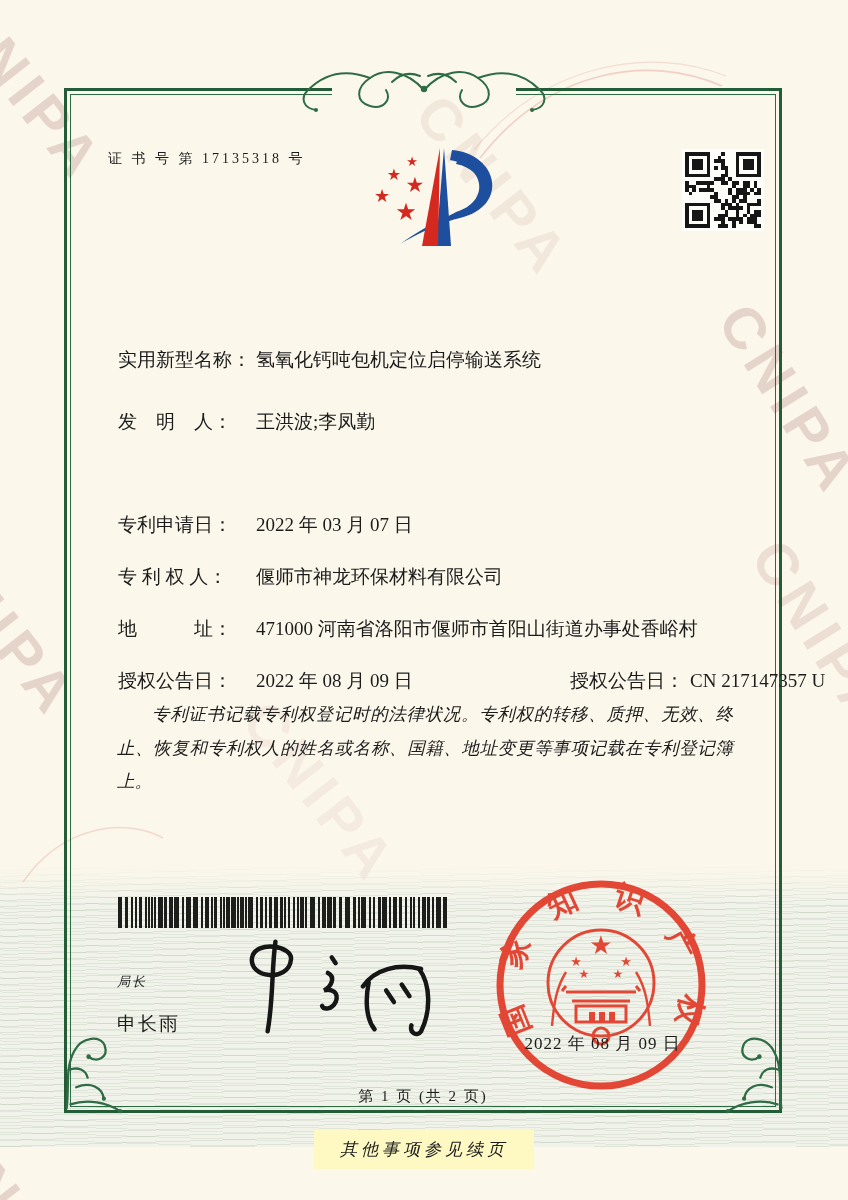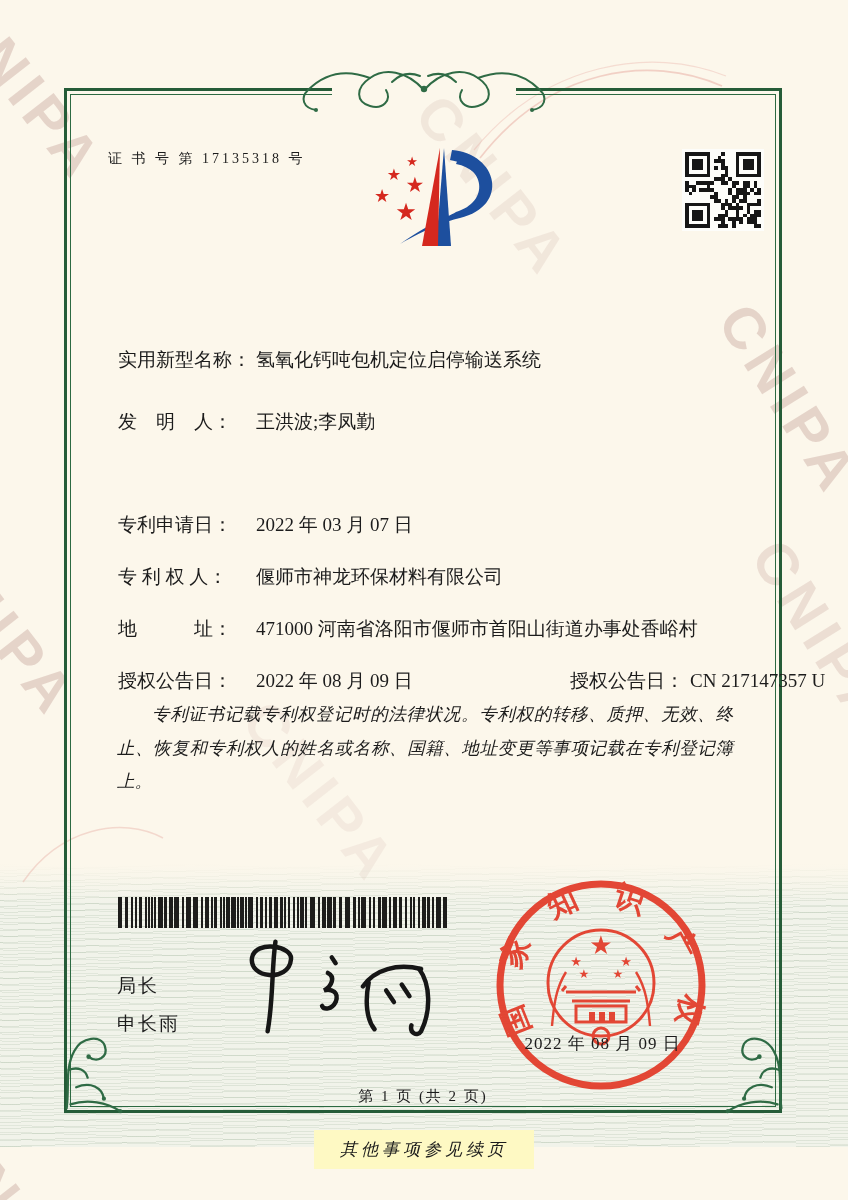--- a/index.html
+++ b/index.html
@@ -42,21 +42,21 @@
   .grant2{position:absolute;left:452px;top:0;}
   .grant2 .lbl{width:auto;margin-right:6px;}
 
   .body-text{position:absolute;left:117px;top:698px;width:616px;z-index:4;
              font-size:17.5px;line-height:33.5px;text-align:justify;font-style:italic;}
   .body-text p{margin:0;text-indent:2em;}
 
   .barcode{position:absolute;left:118px;top:897px;width:340px;height:31px;z-index:4;}
   .barcode i{position:absolute;top:0;height:100%;background:#1d1d1b;display:block;}
 
-  .officer-title{position:absolute;left:117px;top:973px;font-size:19px;letter-spacing:2px;z-index:4;}
+  .officer-title{position:absolute;left:117px;top:973px;font-size:13px;letter-spacing:2px;z-index:4;font-style:italic;}
   .officer-name{position:absolute;left:117px;top:1011px;font-size:19px;letter-spacing:2px;z-index:4;}
   .signature{position:absolute;left:238px;top:936px;width:205px;height:102px;z-index:4;}
 
   .seal{position:absolute;left:492px;top:876px;width:218px;height:218px;z-index:5;opacity:0.93;}
   .seal-date{position:absolute;left:505px;top:1032px;width:195px;text-align:center;
              font-size:17px;letter-spacing:1px;color:#1b1b1b;z-index:6;}
 
   .page-no{position:absolute;left:64px;top:1087px;width:718px;text-align:center;
            font-size:15px;letter-spacing:2px;z-index:4;}
 

